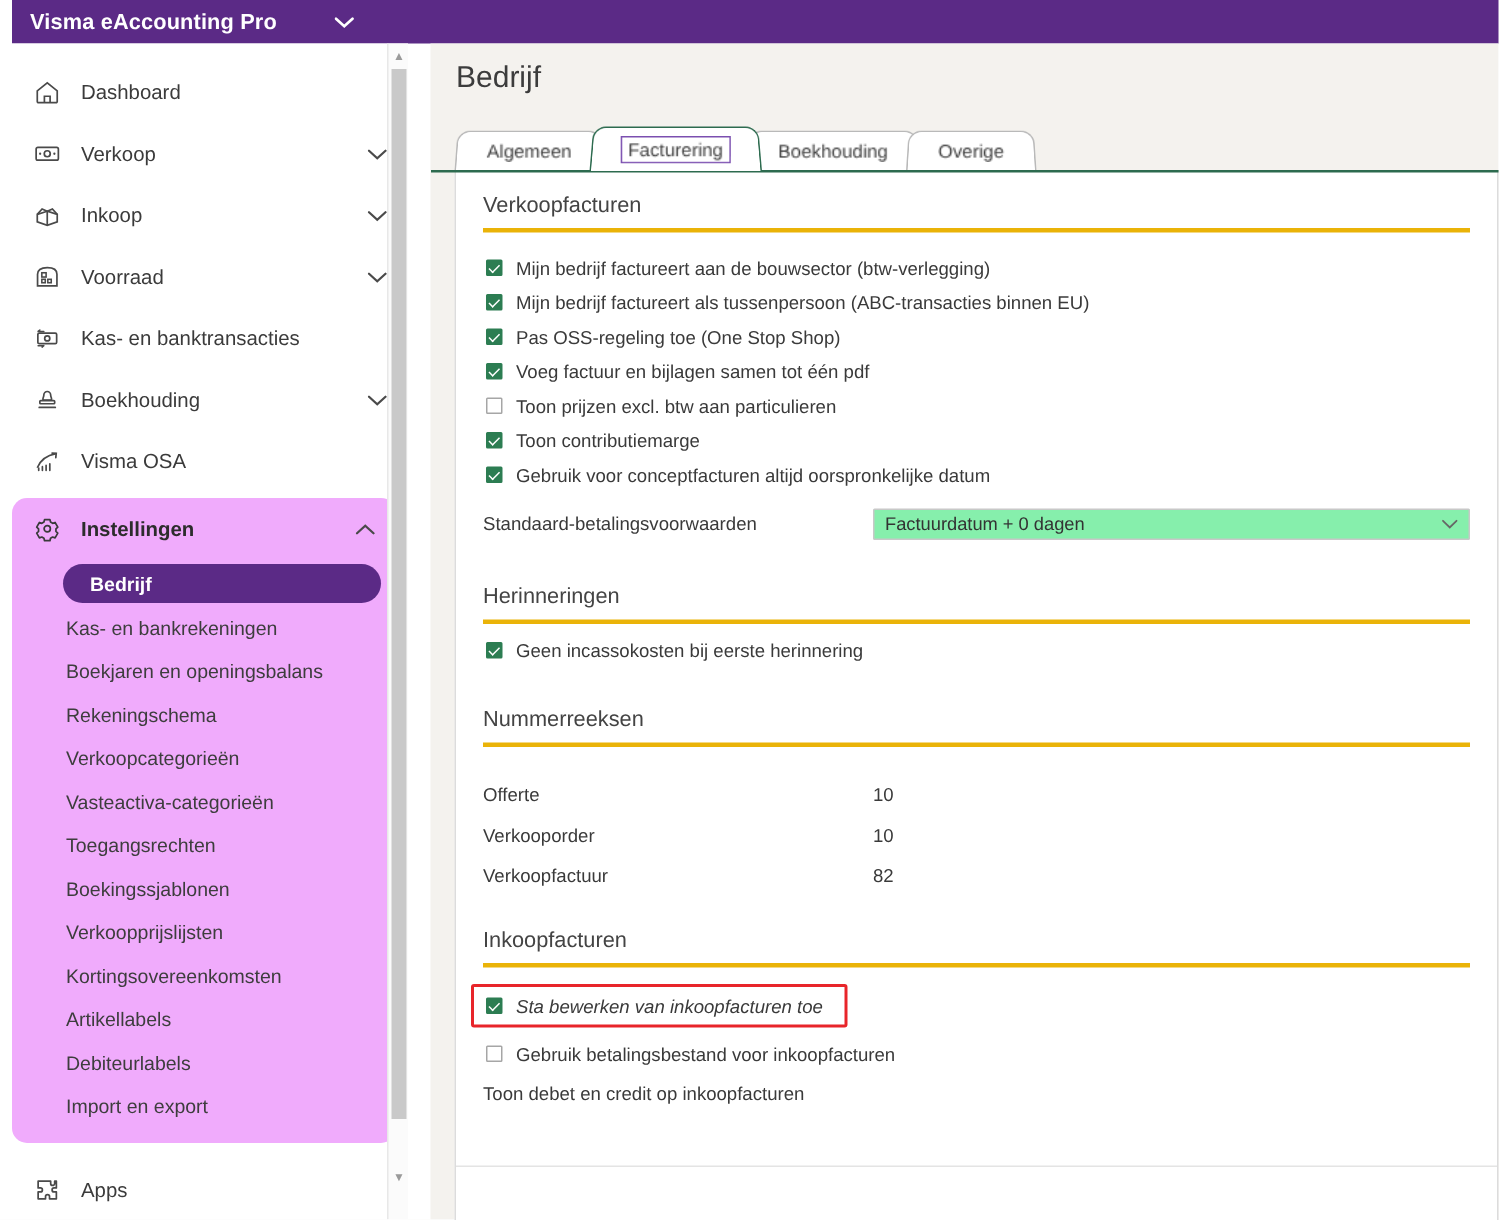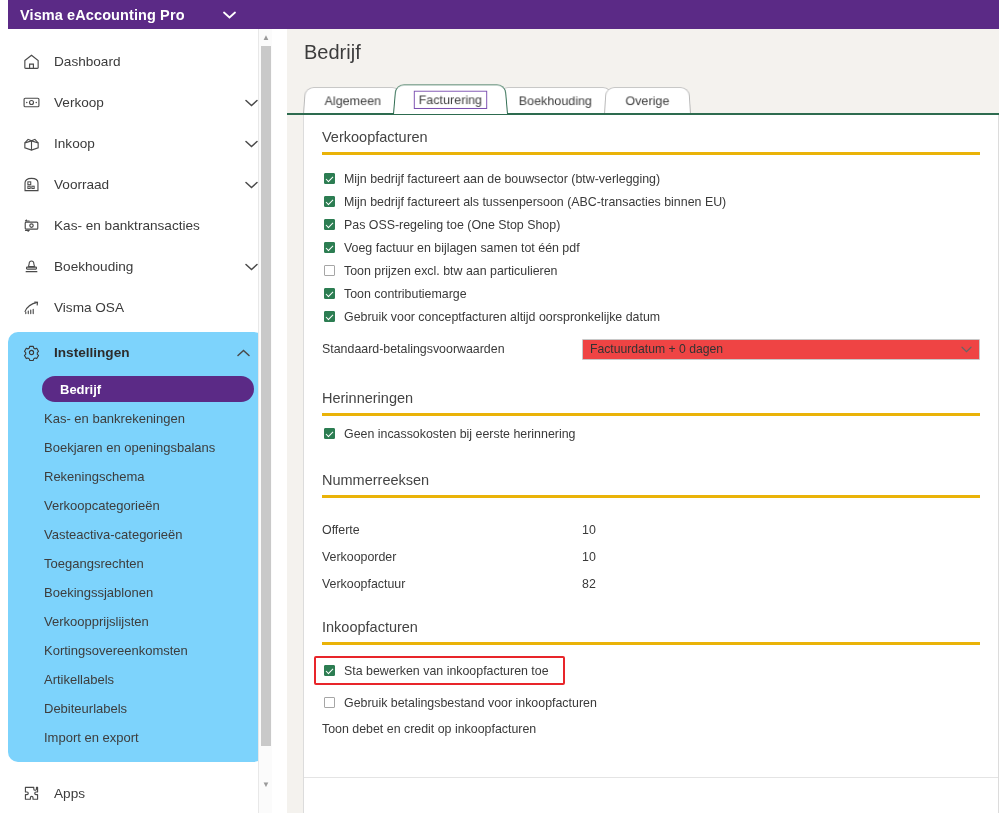--- a/index.html
+++ b/index.html
@@ -41,21 +41,21 @@
   .nav-item .ic {
     width:22px; height:22px; margin-right:12px; flex:0 0 22px;
     display:flex; align-items:center; justify-content:center;
     color:#4a4a4a;
   }
   .nav-item .ic svg { display:block; }
   .nav-label { white-space:nowrap; }
   .nav-caret { margin-left:auto; color:#4a4a4a; display:flex; }
 
   .nav-group {
-    background:#7dd3fc; border-radius:10px;
+    background:#f0abfc; border-radius:10px;
     margin:4px 8px 0 8px; padding-bottom:10px;
   }
   .nav-group > .nav-item { padding-left:12px; }
   .nav-group > .nav-item .nav-label { font-weight:bold; color:#2c2c2c; }
 
   .sub-list { padding:2px 10px 0 10px; }
   .sub-item {
     height:29px; display:flex; align-items:center;
     padding-left:26px; border-radius:14px;
     font-size:13px; color:#3d3d3d; cursor:pointer; white-space:nowrap;
@@ -158,41 +158,41 @@
     transform: rotate(-45deg) translate(0.5px,-0.5px);
   }
 
   .field-row {
     display:flex; align-items:center; height:30px; margin-top:6px;
     font-size:12.4px; color:#3a3a3a;
   }
   .field-label { width:260px; flex:0 0 260px; }
   .select-box {
     flex:0 0 398px; width:398px; height:21px;
-    background:#ef4444; border:1px solid #c8c8c8; border-radius:1px;
+    background:#86efac; border:1px solid #c8c8c8; border-radius:1px;
     display:flex; align-items:center; padding:0 7px;
     font-size:12.2px; color:#333; cursor:pointer;
   }
   .select-caret { margin-left:auto; color:#666; display:flex; }
   .num-input {
     flex:0 0 258px; width:258px; height:22px;
     background:#ffffff; border:1px solid #c8c8c8; border-radius:1px;
     display:flex; align-items:center; justify-content:flex-end;
     padding:0 8px; font-size:12.2px; color:#333;
   }
   .unit { margin-left:22px; font-size:12.2px; color:#3a3a3a; }
 
   .num-row { display:flex; align-items:flex-end; height:27px; font-size:12.4px; color:#3a3a3a; }
   .num-row .nm { width:260px; flex:0 0 260px; }
   .num-row .vl { color:#3a3a3a; }
 
   .highlight-box {
     display:inline-flex; align-items:center;
     border:2px solid #e8252a; border-radius:2px;
-    padding:4px 14px 4px 6px; margin-left:-8px; margin-top:3px; margin-bottom:3px;
+    padding:4px 14px 4px 6px; margin-left:-8px; margin-top:3px; margin-bottom:3px;font-style:italic;
   }
   .highlight-box .opt { height:17px; }
 </style>
 </head>
 <body>
 
 <div id="app">
 
   <div class="topbar">
     <div class="brand">Visma eAccounting Pro</div>

